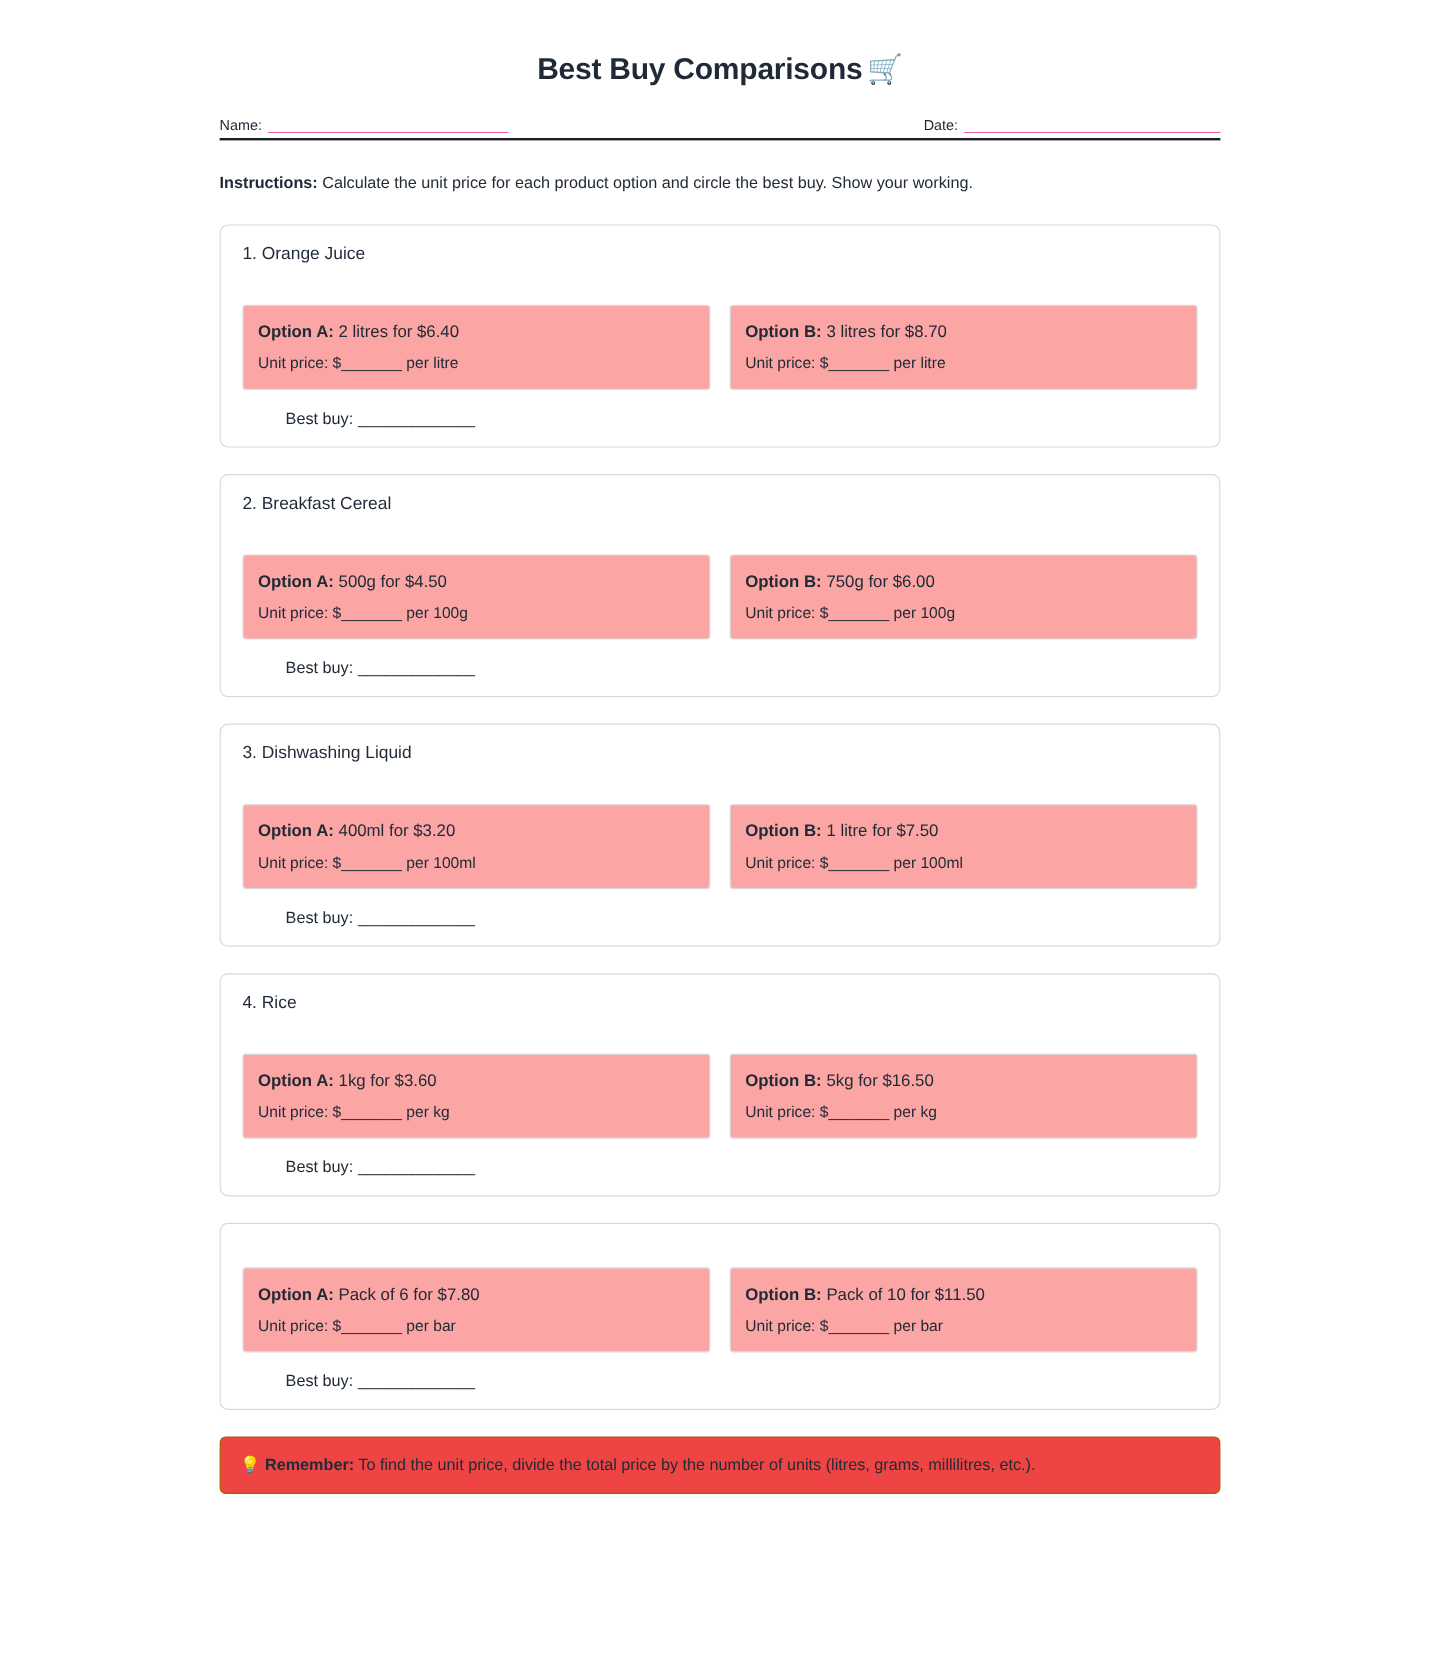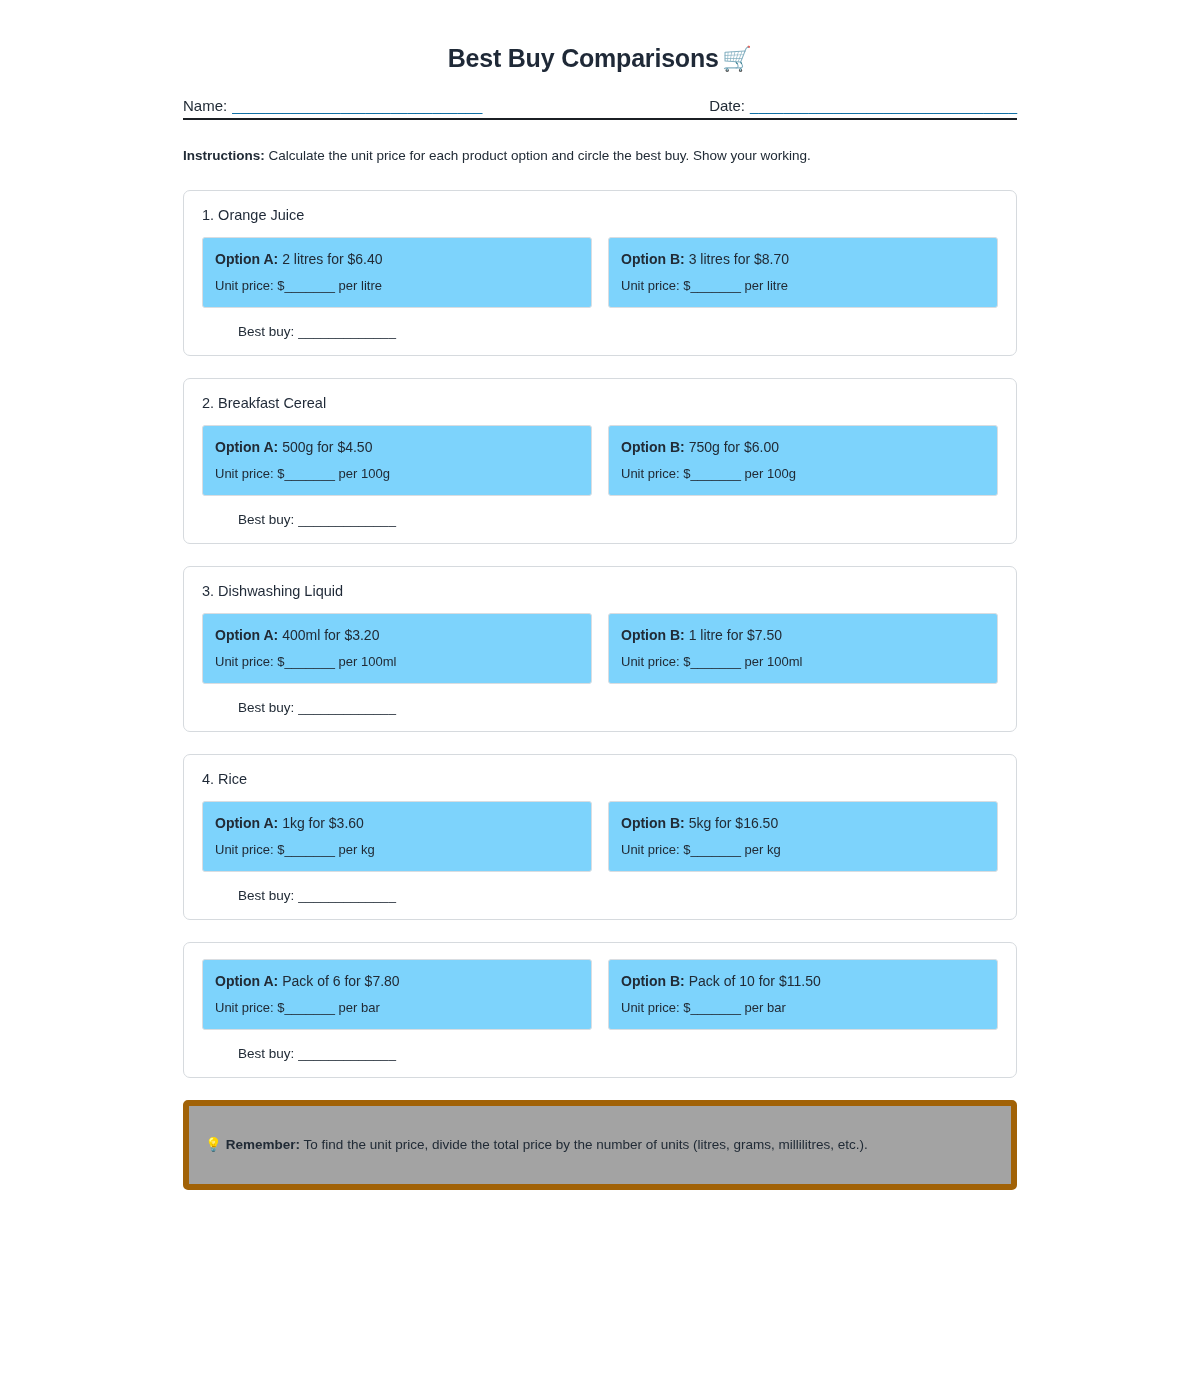--- a/index.html
+++ b/index.html
@@ -34,34 +34,34 @@
   .worksheet-title .cart-emoji {
     font-size: 24px;
     margin-left: 4px;
   }
 
   .name-date-row {
     display: flex;
     justify-content: space-between;
     align-items: flex-end;
     margin-top: 22px;
-    font-size: 15px;
+    font-size: 12px;
     color: #212b36;
   }
   .field-group {
     display: flex;
     align-items: baseline;
     white-space: nowrap;
   }
   .field-label {
     margin-right: 5px;
   }
   .field-blank {
     letter-spacing: 0px;
-    color: #0369a1;
+    color: #ec4899;
   }
   .name-field .field-blank { }
   .date-field .field-blank { }
 
   .header-rule {
     border: 0;
     border-top: 2.5px solid #1b1f24;
     margin: 4px 0 0 0;
   }
 
@@ -94,23 +94,24 @@
     margin: 0 0 14px 0;
   }
   .options-row {
     display: flex;
     gap: 16px;
   }
   .option-box {
     flex: 1 1 0;
     border: 1px solid #d9dde1;
     border-radius: 3px;
-    background: #7dd3fc;
+    background: #fca5a5;
     padding: 12px 12px 12px 12px;
     box-sizing: border-box;
+    margin-top: 20px;
   }
   .option-desc {
     font-size: 14px;
     color: #212b36;
     margin: 0 0 10px 0;
     line-height: 1.3;
   }
   .option-desc .opt-label {
     font-weight: bold;
   }
@@ -130,24 +131,24 @@
     color: #212b36;
     margin-left: 36px;
   }
   .best-buy-line .bb-label {
     margin-right: 4px;
   }
 
   
   .remember-box {
     margin-top: 4px;
-    background: #a3a3a3;
-    border: 6px solid #a16207;
+    background: #ef4444;
+    border: 1px solid #a16207;
     border-radius: 5px;
-    padding: 29px 16px;
+    padding: 13px 16px;
     font-size: 13.5px;
     color: #212b36;
     line-height: 1.45;
     box-sizing: border-box;
   }
   .remember-box .bulb {
     margin-right: 4px;
   }
   .remember-box .lead {
     font-weight: bold;

